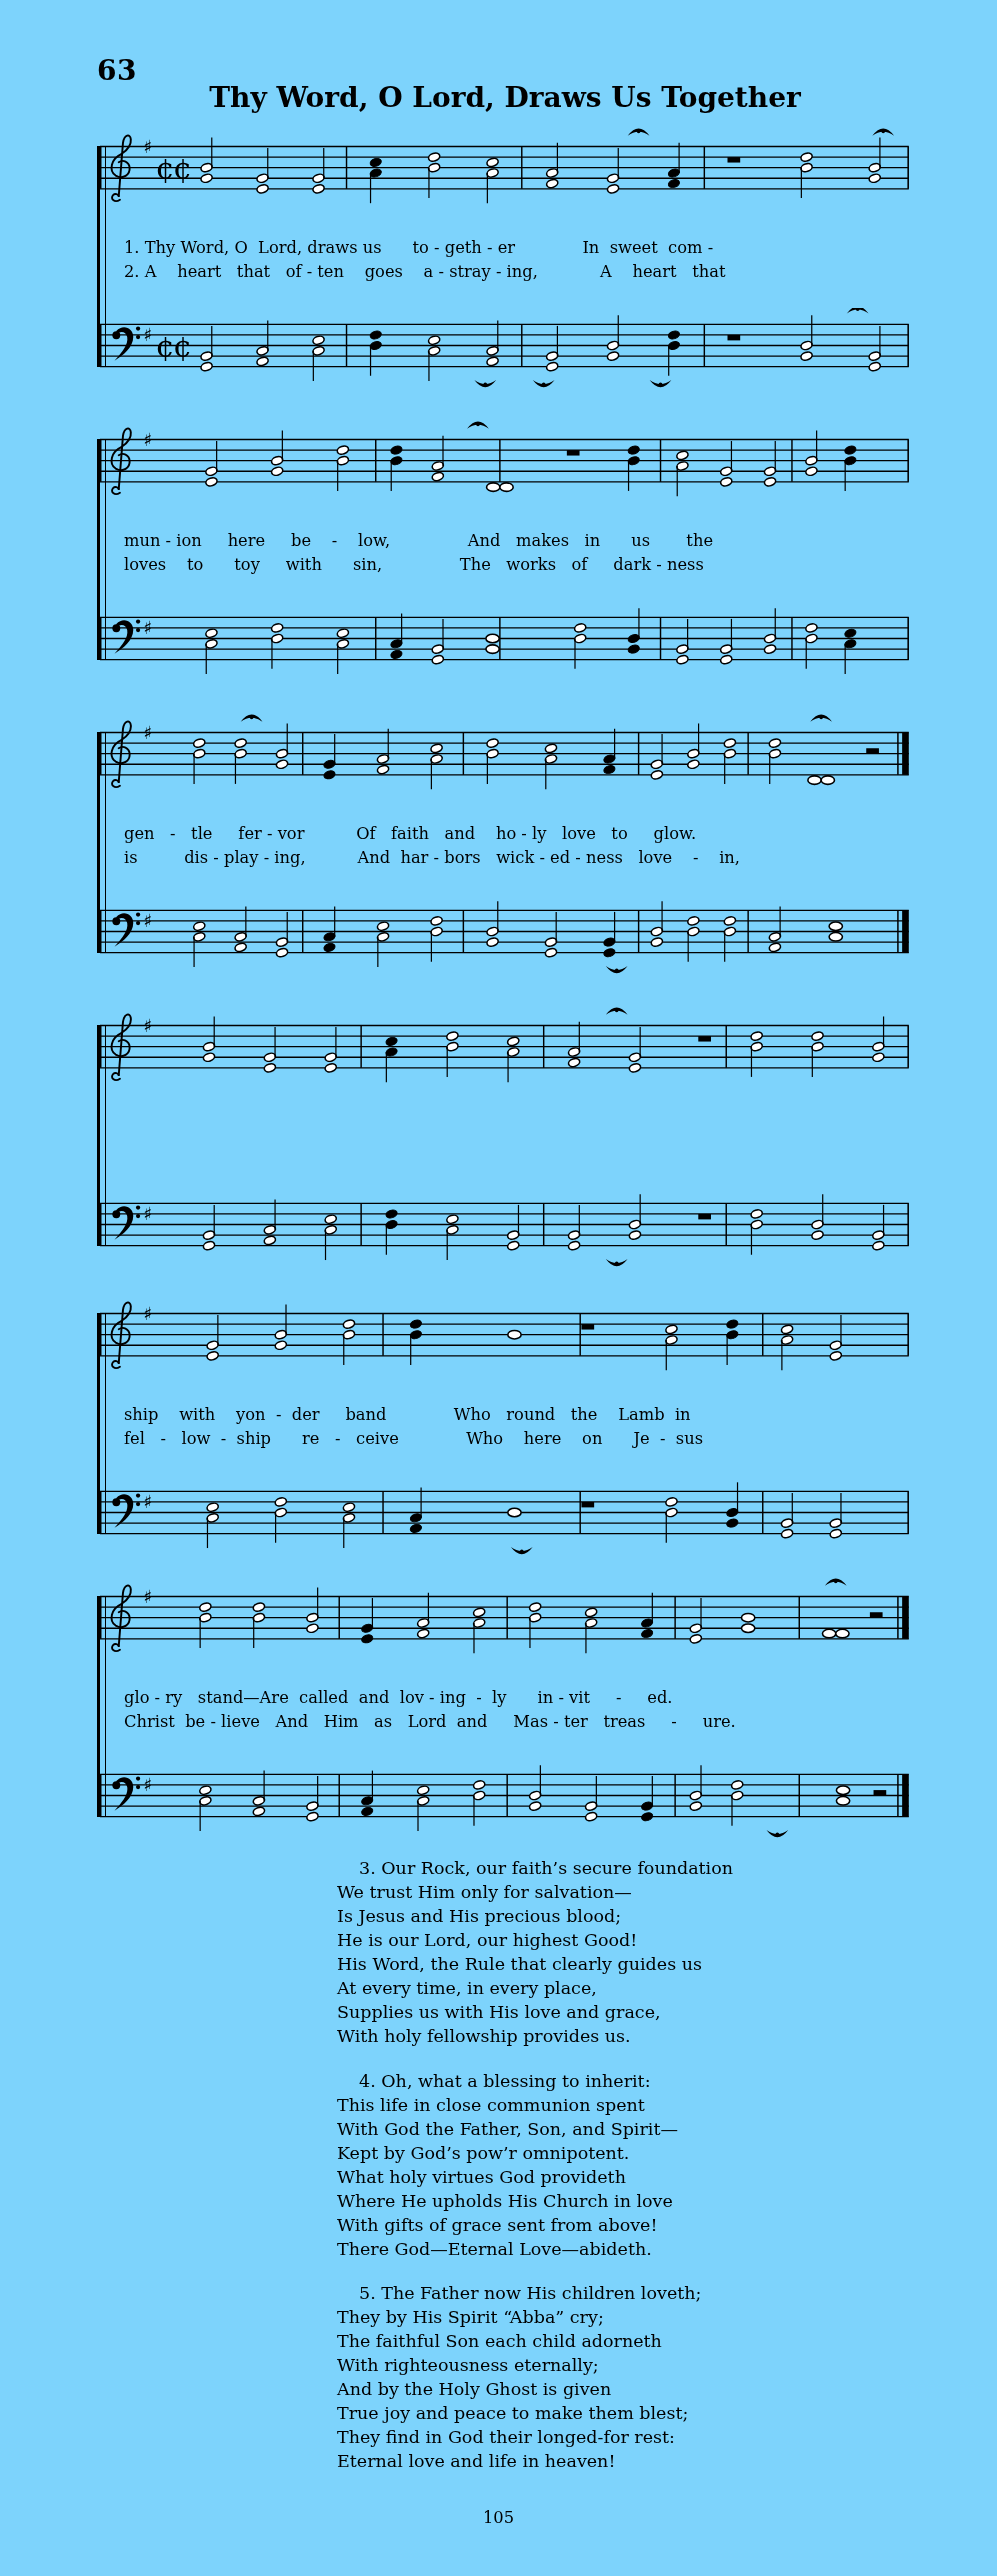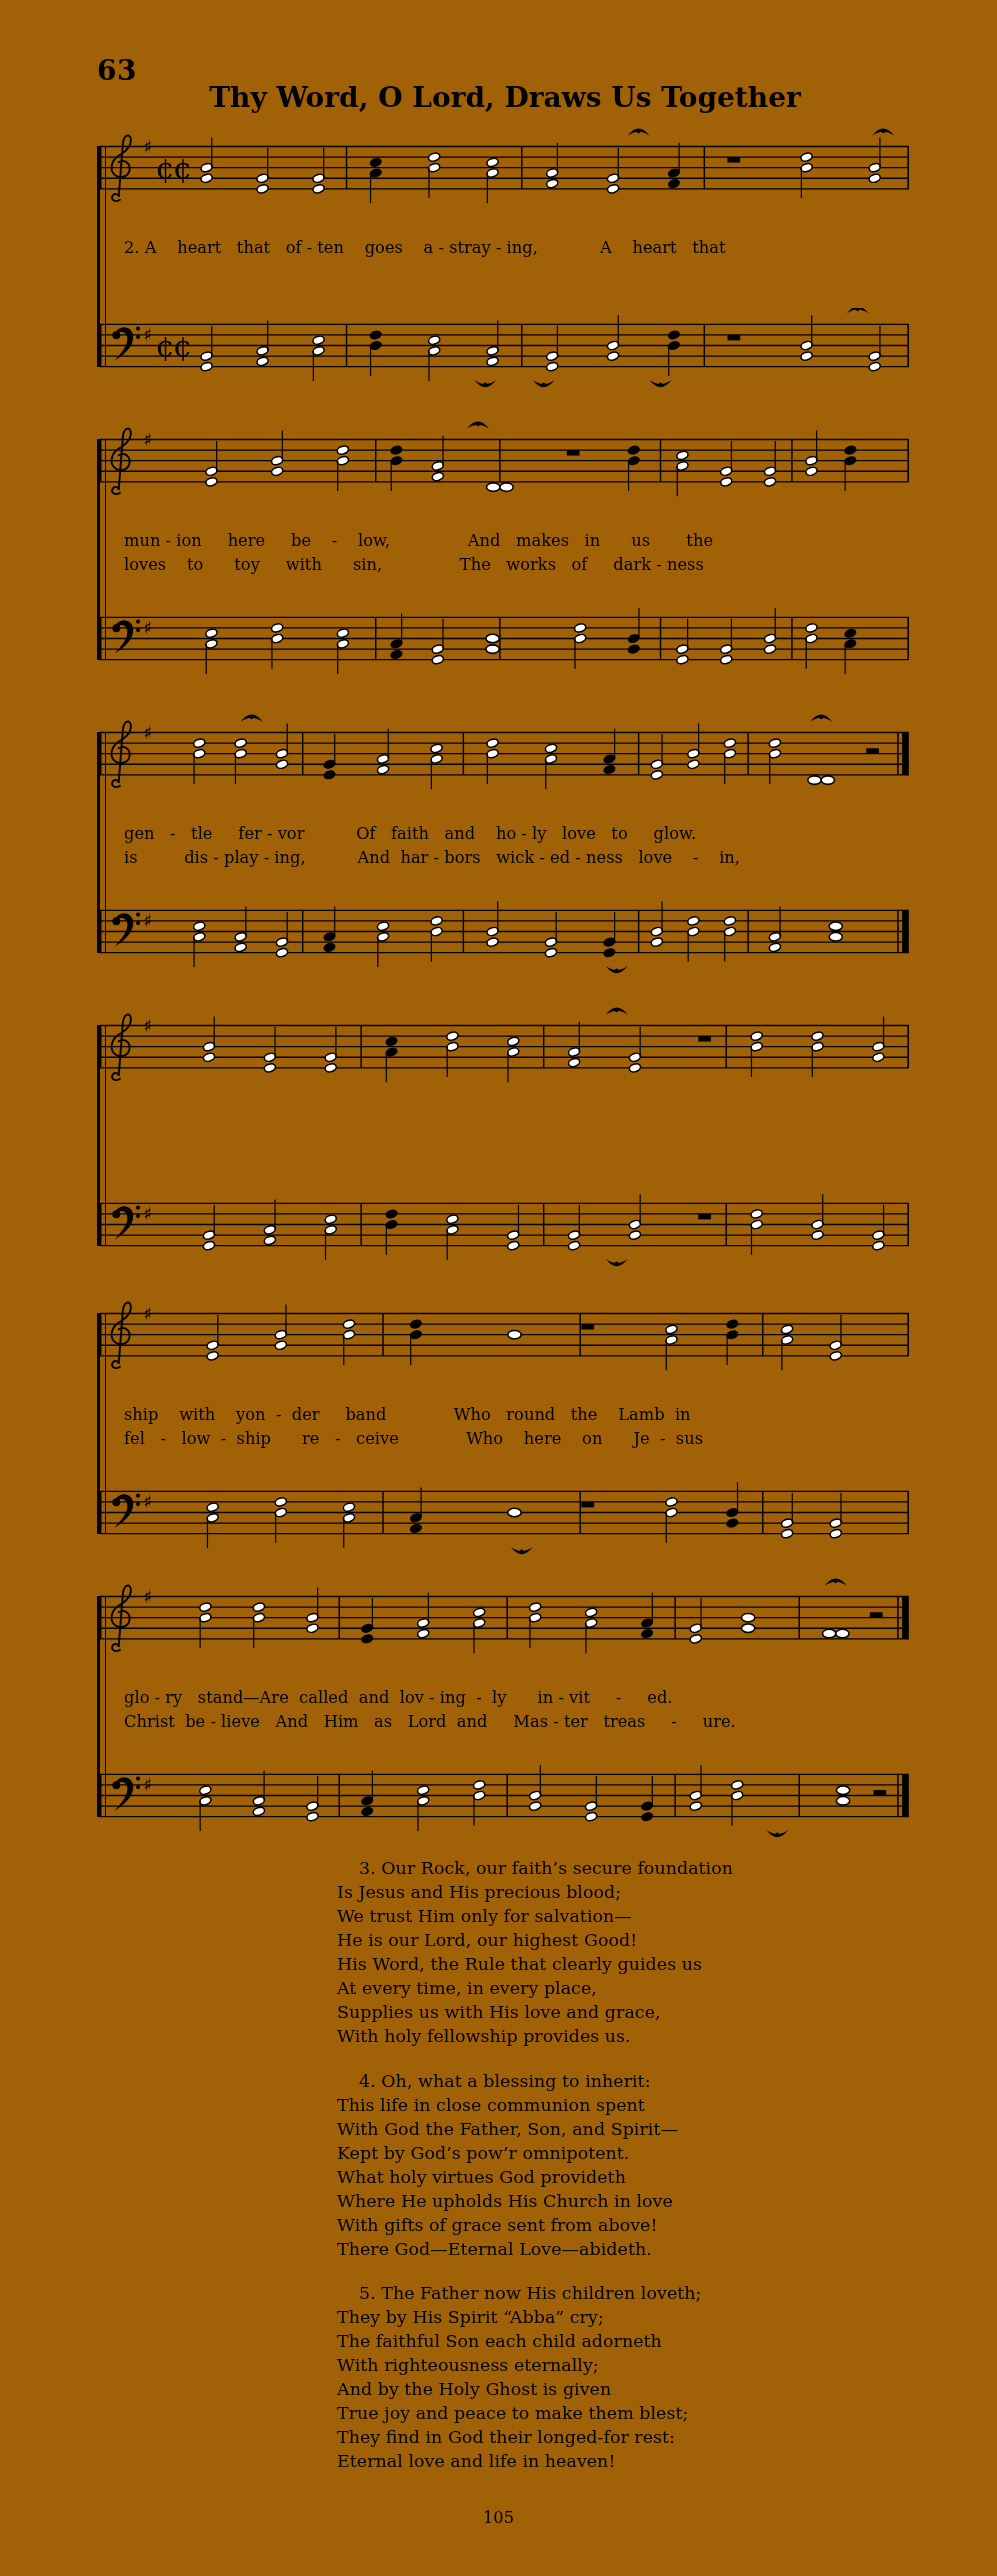--- a/index.html
+++ b/index.html
@@ -1,19 +1,19 @@
 <!DOCTYPE html>
 <html style="font-size:9.7px"><head>
 <meta charset="utf-8">
 <style>
   html,body{margin:0;padding:0;background:#fff;}
   #page{
     position:relative;
     width:997px;height:2576px;
-    background:#a16207;color:#000;
+    background:#7dd3fc;color:#000;
     font-family:"DejaVu Serif","Liberation Serif",serif;
     overflow:hidden;
   }
   #hymn-number{
     position:absolute;left:97px;top:54px;
     font-size:28px;font-weight:700;letter-spacing:0.6px;
   }
   #page-title{
     position:absolute;left:100px;top:51px;width:810px;
     text-align:center;font-size:28px;font-weight:700;letter-spacing:0px;margin-top:30px;
@@ -159,20 +159,21 @@
           <path d="M 619.3599999999999 119 Q 637.3599999999999 143 655.3599999999999 119 Q 637.3599999999999 132 619.3599999999999 119 Z" fill="#000"></path>
           <circle cx="637.3599999999999" cy="126" r="3" fill="#000"></circle>
           <path d="M 716 119 Q 734 143 752 119 Q 734 132 716 119 Z" fill="#000"></path>
           <circle cx="734" cy="126" r="3" fill="#000"></circle>
           <path d="M 909.2800000000001 119 Q 927.2800000000001 143 945.2800000000001 119 Q 927.2800000000001 132 909.2800000000001 119 Z" fill="#000"></path>
           <circle cx="927.2800000000001" cy="126" r="3" fill="#000"></circle>
           <path d="M 1235.44 9 Q 1253.44 -15 1271.44 9 Q 1253.44 -4 1235.44 9 Z" fill="#000"></path>
           <circle cx="1253.44" cy="2" r="3" fill="#000"></circle>
         </svg>
         <div class="lyrics">
+          <div class="lyric-line">1. Thy Word, O  Lord, draws us      to - geth - er             In  sweet  com -</div>
           <div class="lyric-line">2. A    heart   that   of - ten    goes    a - stray - ing,            A    heart   that</div>
         </div>
       </div>
       <div class="system" style="top: 402px;">
         <div class="bracket"></div>
         <svg class="staff-svg treble" viewBox="0 0 1340 200">
           <line x1="0" y1="62" x2="1338" y2="62" stroke="#000" stroke-width="2.2"></line>
           <line x1="0" y1="79.5" x2="1338" y2="79.5" stroke="#000" stroke-width="2.2"></line>
           <line x1="0" y1="97" x2="1338" y2="97" stroke="#000" stroke-width="2.2"></line>
           <line x1="0" y1="114.5" x2="1338" y2="114.5" stroke="#000" stroke-width="2.2"></line>
@@ -748,22 +749,22 @@
         </svg>
         <div class="lyrics">
           <div class="lyric-line">glo - ry   stand—Are  called  and  lov - ing  -  ly      in - vit     -     ed.</div>
           <div class="lyric-line">Christ  be - lieve   And   Him   as   Lord  and     Mas - ter   treas     -     ure.</div>
         </div>
       </div>
     </div>
   <div id="verses">
       <div class="stanza">
         <div class="verse-line first">3. Our Rock, our faith’s secure foundation</div>
+        <div class="verse-line">We trust Him only for salvation—</div>
         <div class="verse-line">Is Jesus and His precious blood;</div>
-        <div class="verse-line">We trust Him only for salvation—</div>
         <div class="verse-line">He is our Lord, our highest Good!</div>
         <div class="verse-line">His Word, the Rule that clearly guides us</div>
         <div class="verse-line">At every time, in every place,</div>
         <div class="verse-line">Supplies us with His love and grace,</div>
         <div class="verse-line">With holy fellowship provides us.</div>
       </div>
       <div class="stanza">
         <div class="verse-line first">4. Oh, what a blessing to inherit:</div>
         <div class="verse-line">This life in close communion spent</div>
         <div class="verse-line">With God the Father, Son, and Spirit—</div>

